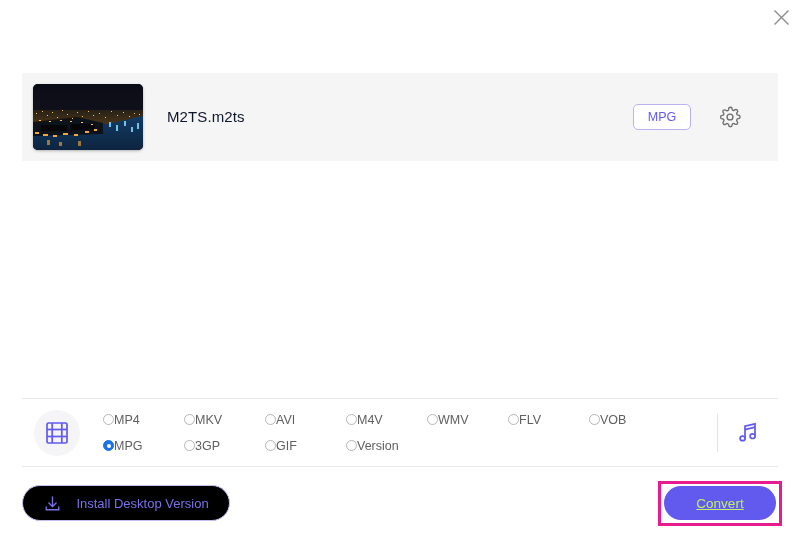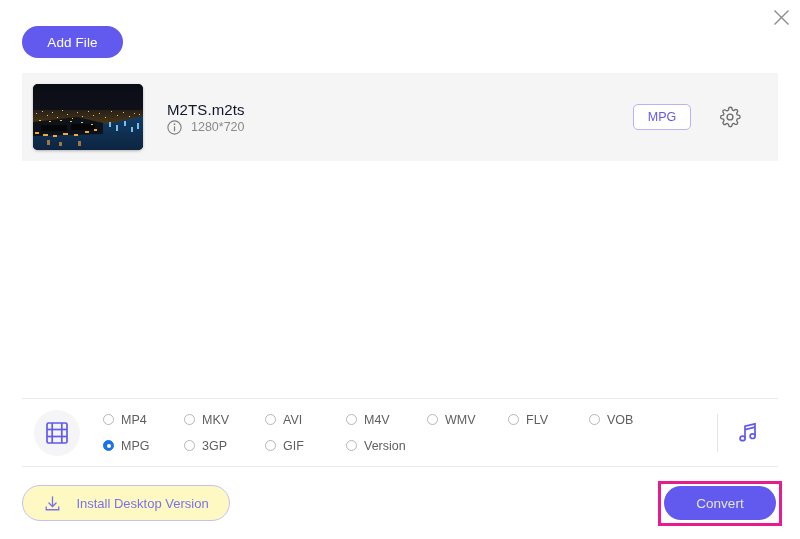--- a/index.html
+++ b/index.html
@@ -169,21 +169,20 @@
     flex: 1 1 auto;
     margin-left: 23px;
     display: grid;
     grid-template-columns: repeat(7, 81px);
     grid-auto-rows: 26px;
     align-content: center;
   }
   .radio-opt {
     display: flex;
     align-items: center;
-    gap: 7px;
     cursor: pointer;
     font-size: 12.5px;
     color: #5f5f5f;
     white-space: nowrap;
   }
   .radio-dot {
     flex: none;
     width: 11px;
     height: 11px;
     border-radius: 50%;
@@ -224,21 +223,21 @@
 
   
   .install-btn {
     position: absolute;
     left: 22px;
     top: 485px;
     width: 208px;
     height: 36px;
     border-radius: 18px;
     border: 1px solid #c5c0f3;
-    background: #fef9c3;
+    background: #000000;
     display: flex;
     align-items: center;
     justify-content: center;
     gap: 14px;
     color: #7a72e8;
     font-size: 13px;
     cursor: pointer;
   }
 
   .convert-highlight {
@@ -253,41 +252,41 @@
   }
 
   .convert-btn {
     position: absolute;
     left: 664px;
     top: 486px;
     width: 112px;
     height: 34px;
     border-radius: 17px;
     background: #6259ee;
-    color: #e5e5e5;
+    color: #bef264;
     font-size: 13.5px;
     display: flex;
     align-items: center;
     justify-content: center;
     border: none;
     cursor: pointer;
+    text-decoration: underline;
   }
 </style>
 </head>
 <body>
 
 <div id="app">
 
   <div class="close-btn">
     <svg width="17" height="17" viewBox="0 0 17 17">
       <path d="M1.5 1.5 L15.5 15.5 M15.5 1.5 L1.5 15.5" stroke="#8c8c8c" stroke-width="1.4" fill="none"></path>
     </svg>
   </div>
 
-  <button class="add-file-btn">Add File</button>
 
   <div class="file-row">
 
     <div class="thumb">
       <svg viewBox="0 0 110 66">
         <defs>
           <linearGradient id="sky" x1="0" y1="0" x2="0" y2="1">
             <stop offset="0" stop-color="#0b0d16"></stop>
             <stop offset="1" stop-color="#15151f"></stop>
           </linearGradient>
@@ -353,28 +352,20 @@
         <g fill="#ffae3d" opacity="0.6">
           <rect x="14" y="56" width="3" height="5"></rect>
             <rect x="26" y="58" width="3" height="4"></rect>
           <rect x="45" y="57" width="3" height="5"></rect>
         </g>
       </svg>
     </div>
 
     <div class="file-meta">
       <div class="file-name">M2TS.m2ts</div>
-      <div class="file-sub">
-        <svg class="info-icon" width="15" height="15" viewBox="0 0 15 15">
-          <circle cx="7.5" cy="7.5" r="6.6" fill="none" stroke="#7d7d7d" stroke-width="1.1"></circle>
-          <circle cx="7.5" cy="4.2" r="0.85" fill="#7d7d7d"></circle>
-          <rect x="6.9" y="6.2" width="1.25" height="5" rx="0.5" fill="#7d7d7d"></rect>
-        </svg>
-        <span class="file-res">1280*720</span>
-      </div>
     </div>
 
     <div class="fmt-badge">MPG</div>
 
     <div class="gear-btn">
       <svg width="22" height="22" viewBox="0 0 24 24" fill="none" stroke="#6e6e6e" stroke-width="1.5">
         <circle cx="12" cy="12" r="3.2"></circle>
         <path d="M19.4 15a1.6 1.6 0 0 0 .32 1.76l.06.06a1.9 1.9 0 1 1-2.7 2.7l-.05-.06a1.6 1.6 0 0 0-1.77-.32 1.6 1.6 0 0 0-.97 1.47v.17a1.9 1.9 0 1 1-3.82 0v-.09a1.6 1.6 0 0 0-1.05-1.47 1.6 1.6 0 0 0-1.76.32l-.06.06a1.9 1.9 0 1 1-2.7-2.7l.06-.06a1.6 1.6 0 0 0 .32-1.76 1.6 1.6 0 0 0-1.47-.97h-.17a1.9 1.9 0 1 1 0-3.82h.09a1.6 1.6 0 0 0 1.47-1.05 1.6 1.6 0 0 0-.32-1.76l-.06-.06a1.9 1.9 0 1 1 2.7-2.7l.06.06a1.6 1.6 0 0 0 1.76.32h.08A1.6 1.6 0 0 0 10.5 3.4v-.17a1.9 1.9 0 1 1 3.82 0v.09a1.6 1.6 0 0 0 .97 1.47 1.6 1.6 0 0 0 1.77-.32l.05-.06a1.9 1.9 0 1 1 2.7 2.7l-.06.06a1.6 1.6 0 0 0-.32 1.76v.08a1.6 1.6 0 0 0 1.47.97h.17a1.9 1.9 0 1 1 0 3.82h-.09a1.6 1.6 0 0 0-1.47.97z"></path>
       </svg>
     </div>

